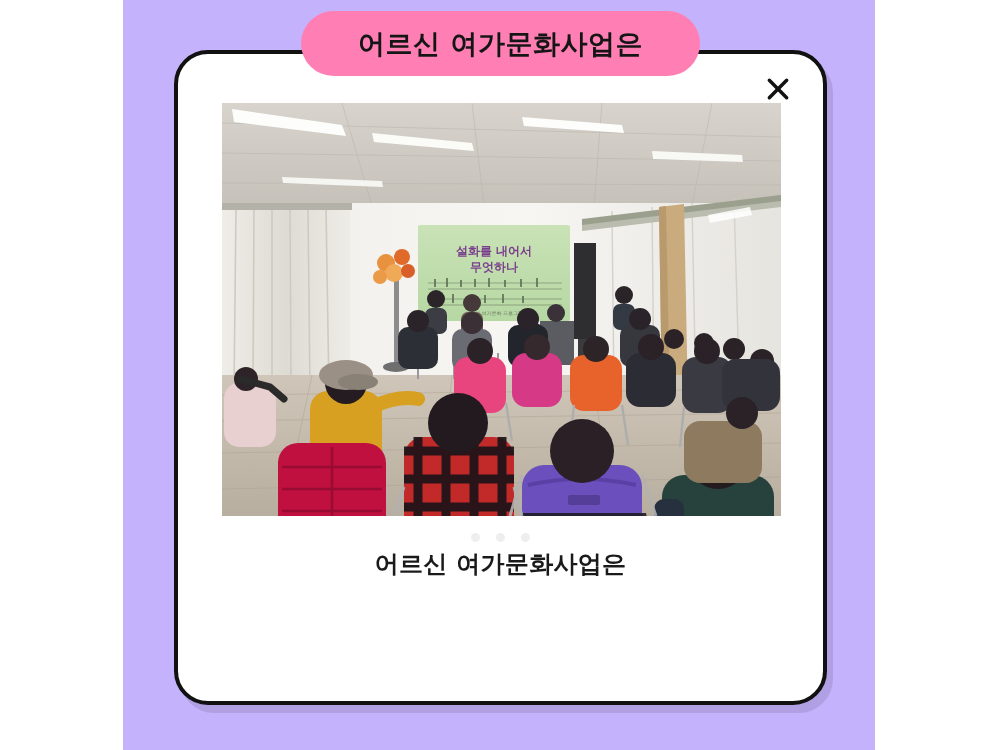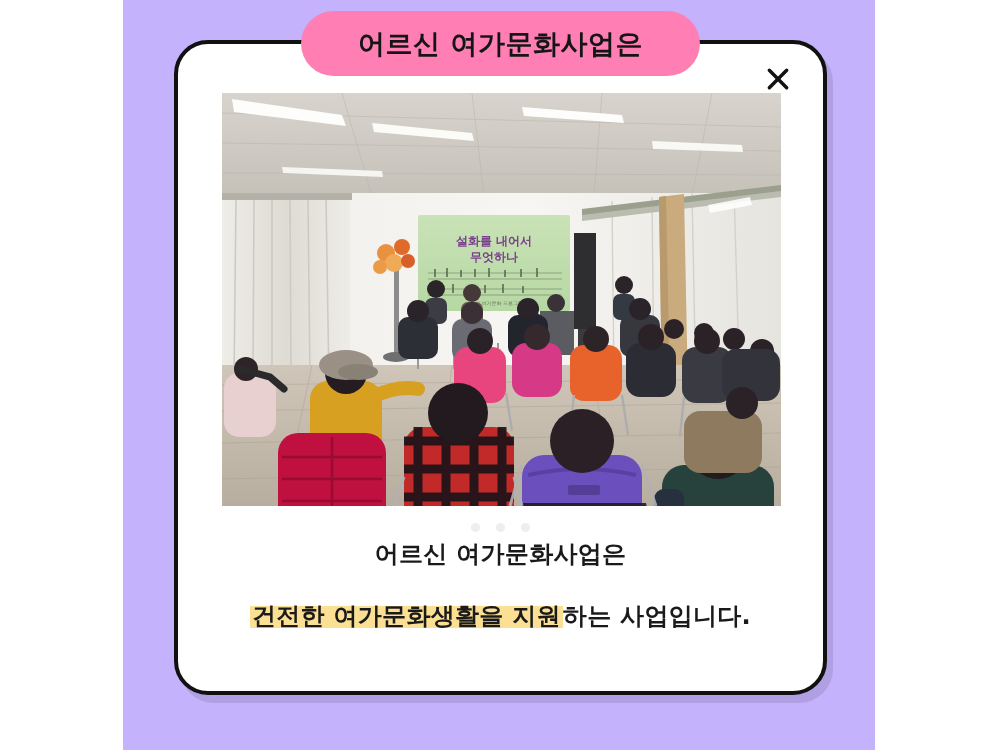--- a/index.html
+++ b/index.html
@@ -27,21 +27,21 @@
     left: 123px;
     top: 0;
     width: 752px;
     height: 750px;
     background: #c4b2fc;
   }
   
   .card {
     position: absolute;
     left: 174px;
-    top: 40px;
+    top: 50px;
     width: 653px;
     height: 655px;
     background: #ffffff;
     border: 4px solid #111111;
     border-radius: 34px;
     box-sizing: border-box;
     box-shadow: 6px 8px 0 rgba(0,0,0,0.10);
   }
   
   .title-pill {
@@ -430,21 +430,20 @@
     </div>
 
     <div class="dots">
       <span class="dot"></span>
       <span class="dot"></span>
       <span class="dot"></span>
     </div>
 
     <div class="body-text">
       <p class="line">어르신 여가문화사업은</p>
-      <p class="line"><span class="hl">건전한 여가문화생활을 지원</span><span>하는 사업입니다.</span></p>
     </div>
 
   </div>
 
   <div class="title-pill">
     <span class="title-pill-text">어르신 여가문화사업은</span>
   </div>
 
 </div>
 

